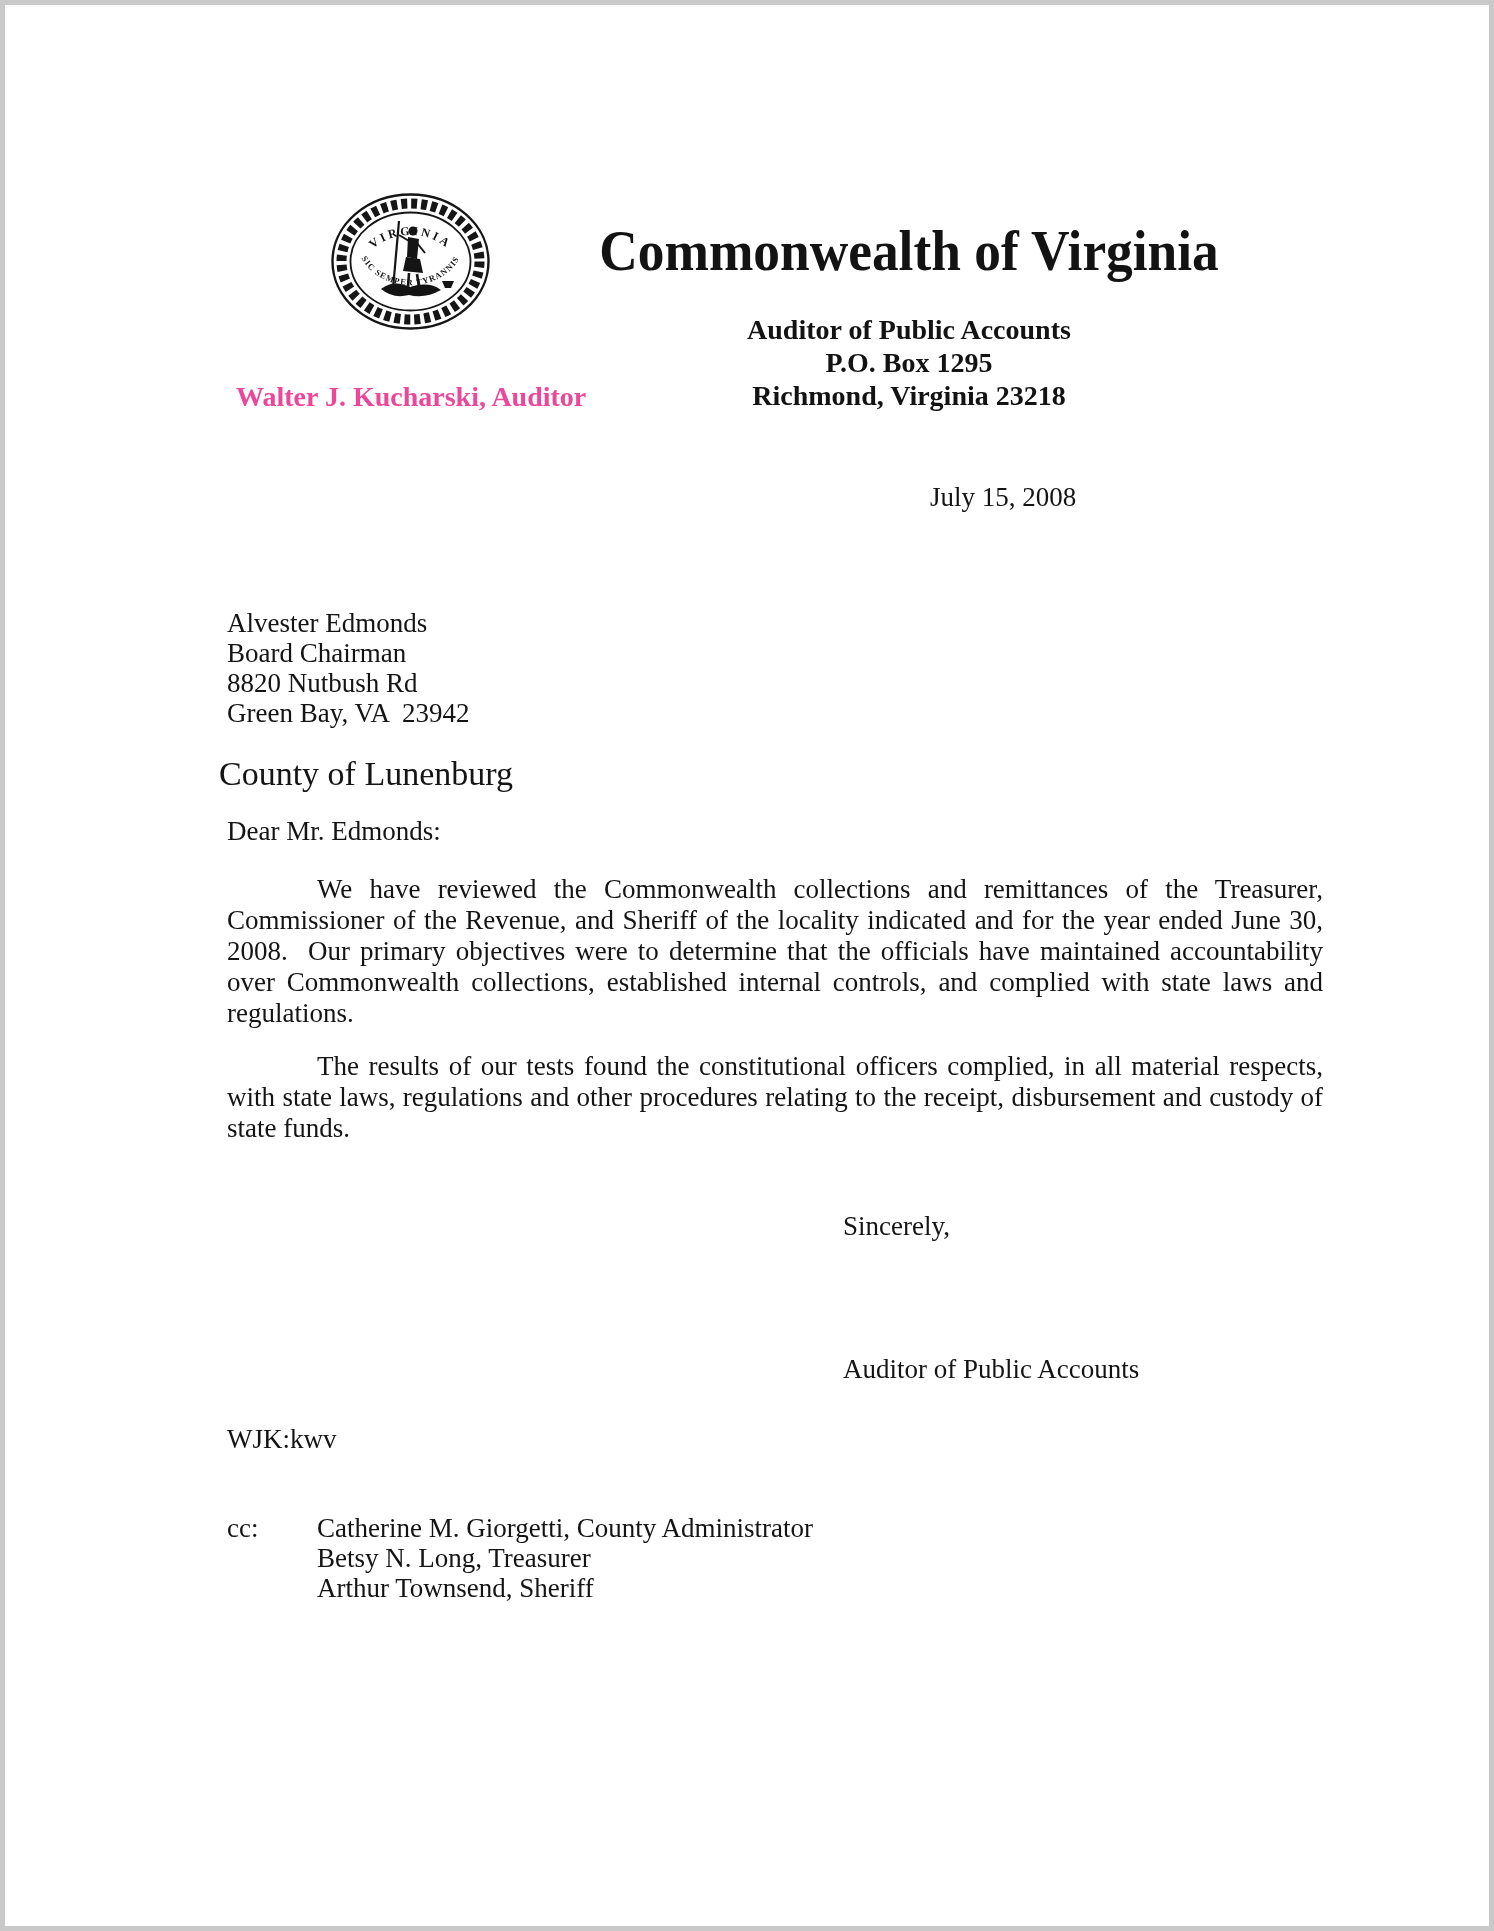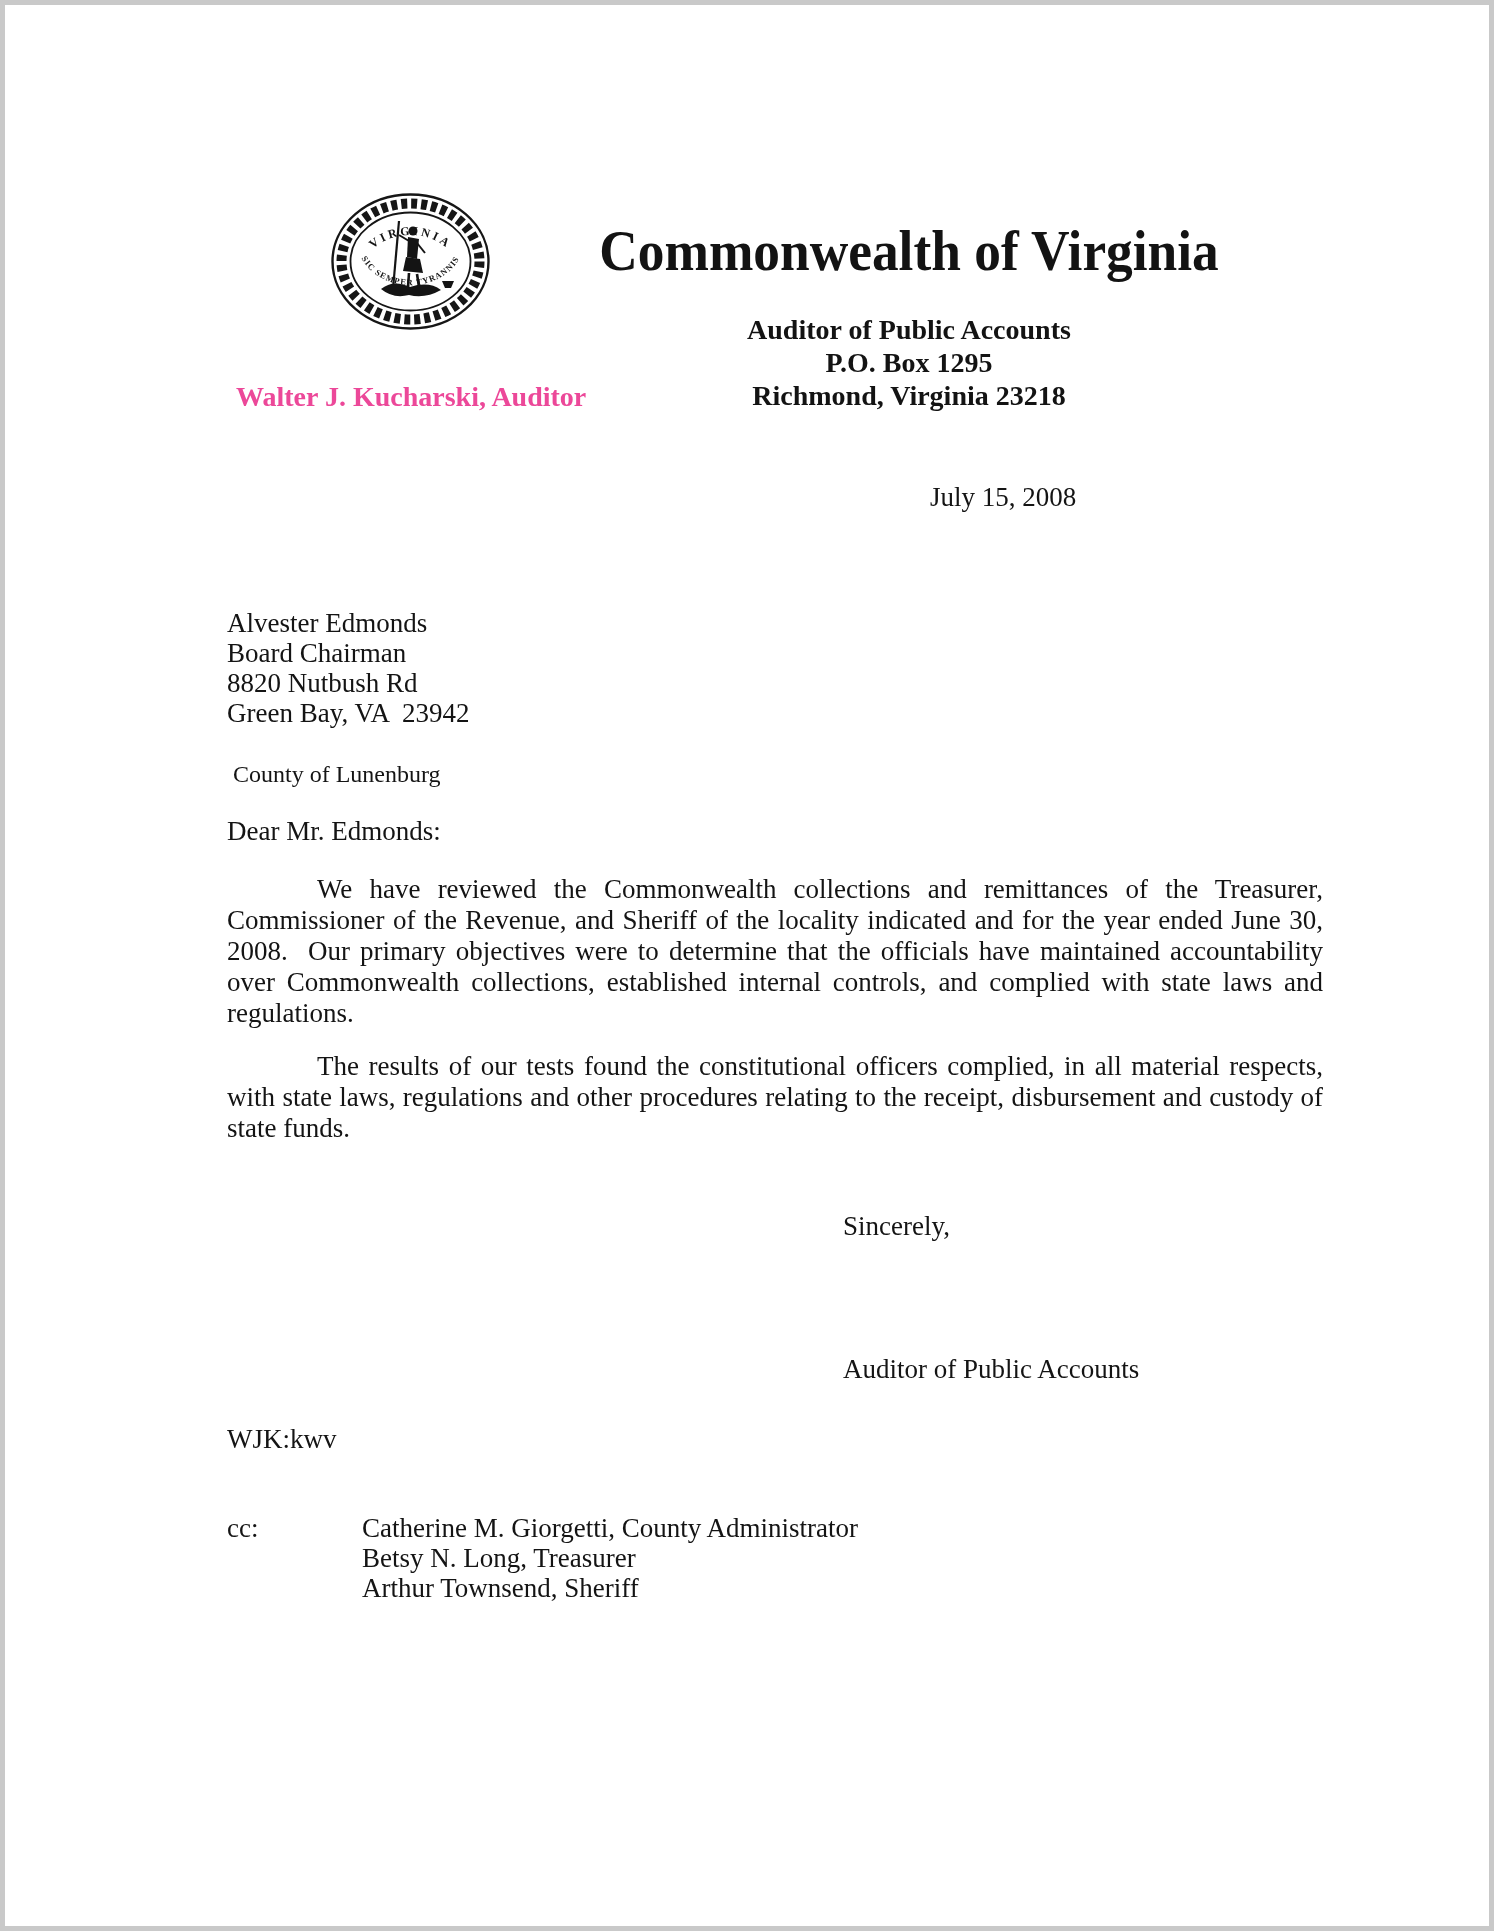--- a/index.html
+++ b/index.html
@@ -37,37 +37,37 @@
   }
   .auditor{
     left:231px;top:377px;
     font-weight:bold;font-size:28px;line-height:30px;
     white-space:nowrap;color:#ec4899;
   }
   
   .date{left:925px;top:477px;font-size:27px;line-height:30px;}
   .address{left:222px;top:603px;font-size:27px;line-height:30px;}
   .address div{white-space:pre-wrap;}
-  .locality{left:228px;top:754px;font-size:24px;line-height:30px;}
+  .locality{left:214px;top:754px;font-size:34px;line-height:30px;}
   .salutation{left:222px;top:811px;font-size:27px;line-height:30px;}
   .bodypara{
     left:222px;width:1096px;margin:0;
     font-size:27px;line-height:31px;
     text-align:justify;text-align-last:left;
     text-indent:90px;
     white-space:pre-wrap;
   }
   .p1{top:869px;}
   .p2{top:1046px;}
   .closing{left:838px;top:1206px;font-size:27px;line-height:30px;}
   .sigtitle{left:838px;top:1349px;font-size:27px;line-height:30px;}
   .ref{left:222px;top:1419px;font-size:27px;line-height:30px;text-align:center;}
   .cc{left:222px;top:1508px;display:flex;font-size:27px;line-height:30px;}
   .cc-label{width:90px;flex:0 0 auto;}
-  .cc-list div{white-space:nowrap;margin-left:45px;}
+  .cc-list div{white-space:nowrap;}
 </style>
 </head>
 <body>
 
 <div class="page">
 
   <div class="abs seal">
     <svg width="163" height="141" viewBox="0 0 163 141">
       <defs>
         <path id="sealTopArc" d="M 32 80 A 50 42 0 0 1 131 80" fill="none"></path>

